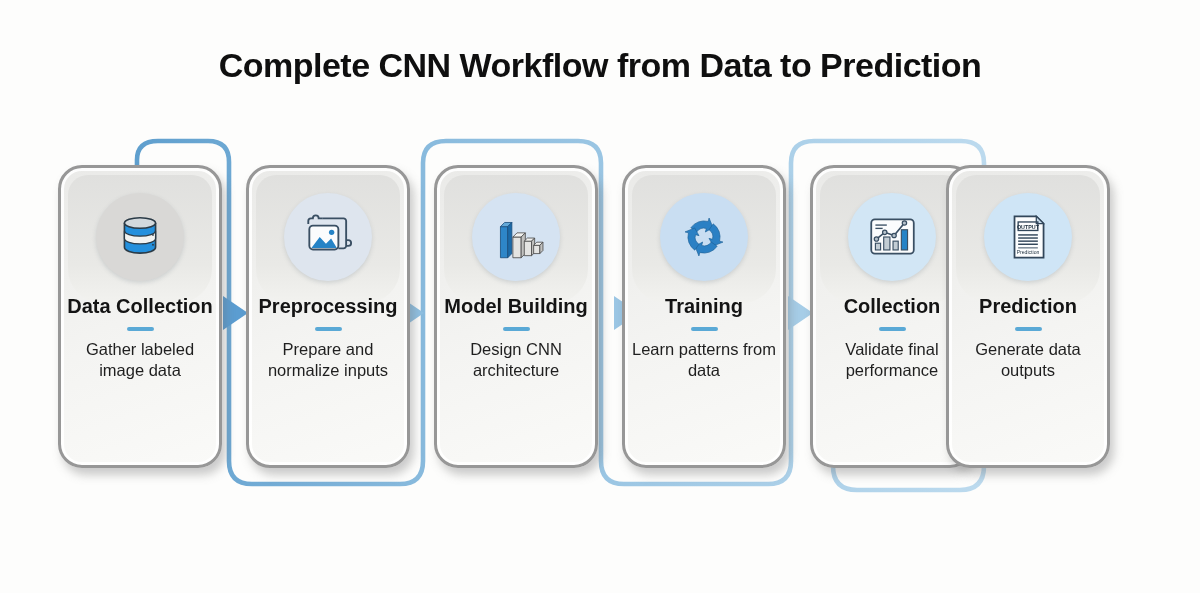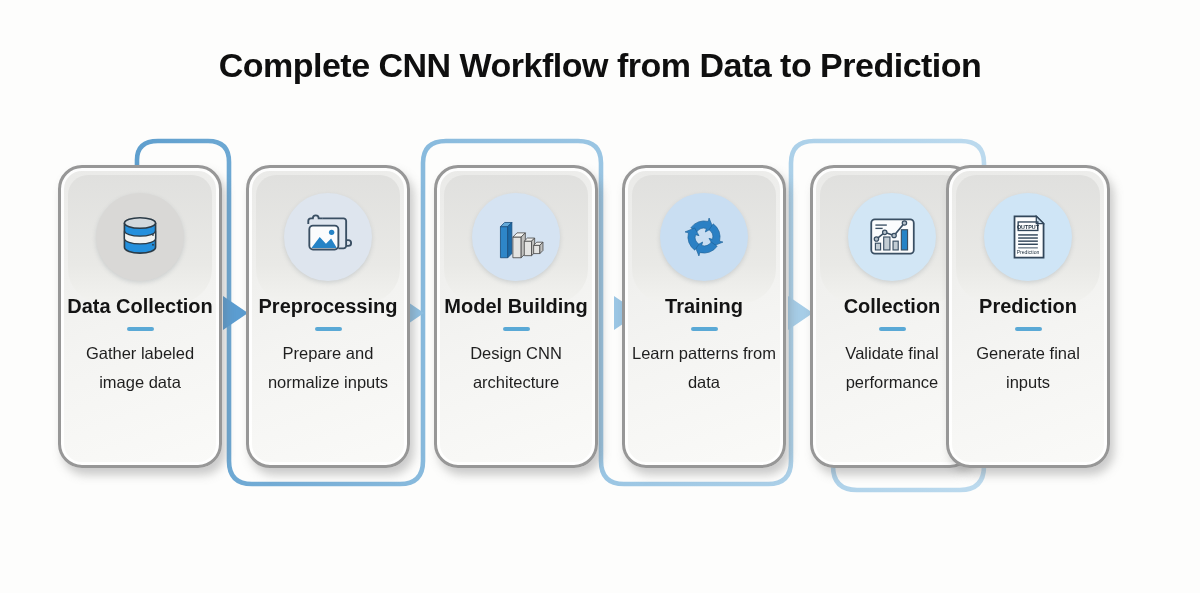--- a/index.html
+++ b/index.html
@@ -46,21 +46,21 @@
     position:relative;z-index:1;margin-top:14px;
     font-size:20px;font-weight:bold;color:#141414;text-align:center;
     white-space:nowrap;
   }
   .title-dash{
     position:relative;z-index:1;margin-top:9px;
     width:27px;height:3.5px;border-radius:2px;background:#5aa9d6;
   }
   .card-desc{
     position:relative;z-index:1;margin-top:8px;width:150px;
-    font-size:16.5px;line-height:29px;color:#1f1f1f;text-align:center;
+    font-size:16.5px;line-height:21px;color:#1f1f1f;text-align:center;
   }
   svg text{font-family:"Liberation Sans", sans-serif;}
 </style>
 </head>
 <body>
 
 <div class="stage">
 
   <div class="page-title">Complete CNN Workflow from Data to Prediction</div>
 
@@ -203,16 +203,16 @@
           <line x1="17.5" y1="28" x2="36.5" y2="28"></line>
           <line x1="17.5" y1="31" x2="36.5" y2="31"></line>
           <line x1="17.5" y1="34" x2="36.5" y2="34"></line>
         </g>
         <line x1="17.5" y1="37.5" x2="36.5" y2="37.5" stroke="#32465a" stroke-width="0.9"></line>
         <text x="27" y="43.2" text-anchor="middle" font-size="4.9" fill="#1d2e3d">Prediction</text>
       </svg>
     </div>
     <div class="card-title">Prediction</div>
     <div class="title-dash"></div>
-    <div class="card-desc">Generate final inputs</div>
+    <div class="card-desc">Generate data outputs</div>
   </div>
 
 </div>
 
 </body></html>

